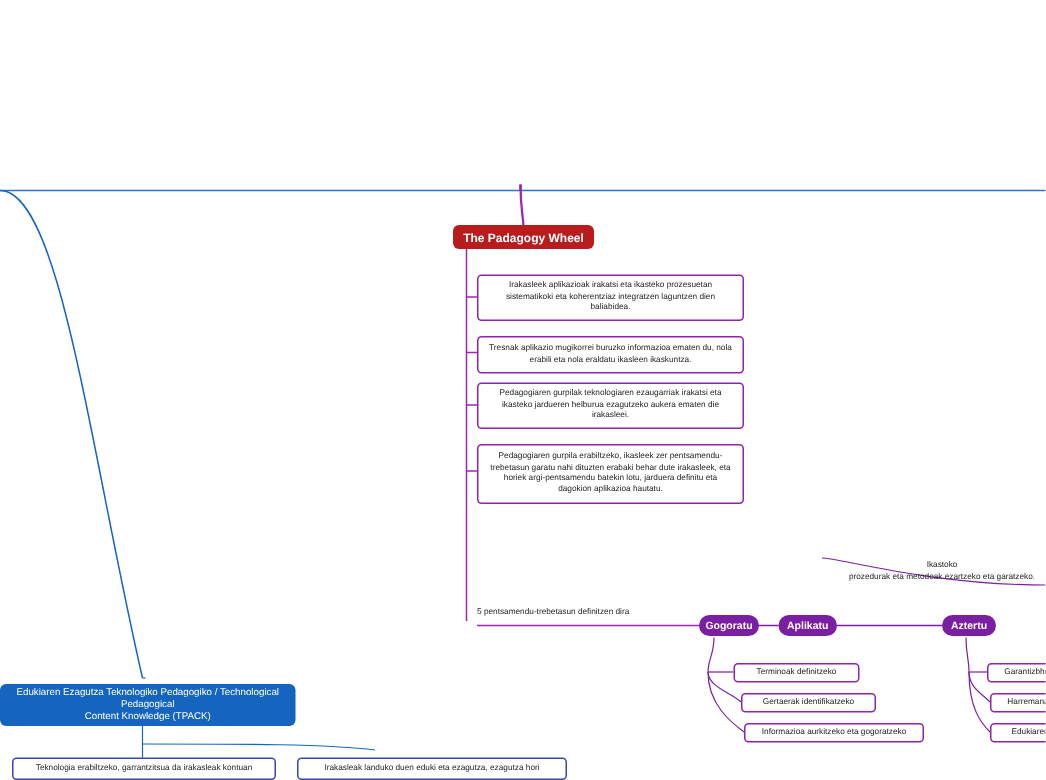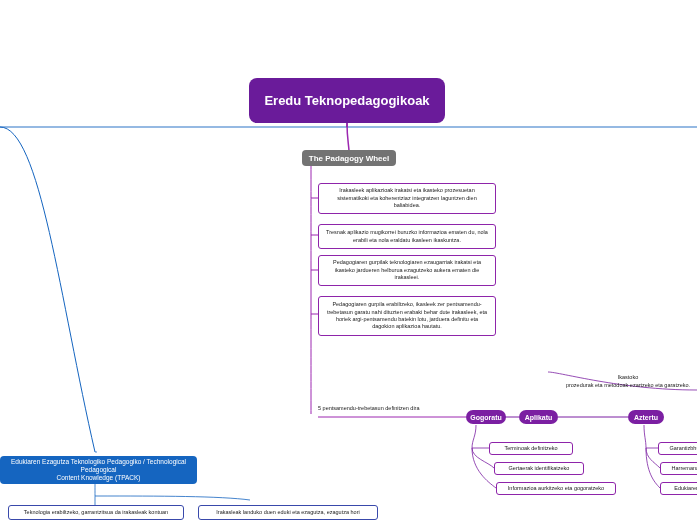--- a/index.html
+++ b/index.html
@@ -39,21 +39,21 @@
     display: flex;
     align-items: center;
     justify-content: center;
     text-align: center;
     line-height: 1.2;
     padding: 0 6px;
   }
 
   
   .pill-purple {
-    background: #737373;
+    background: #b91c1c;
     color: #ffffff;
     border-radius: 4px;
     font-size: 8px;
     font-weight: bold;
     display: flex;
     align-items: center;
     justify-content: center;
     text-align: center;
     padding: 0 6px;
   }
@@ -143,23 +143,20 @@
 
     <path d="M 697 390 C 620 390, 560 372, 548 372" stroke="#7b1fa2" stroke-width="0.8" fill="none"></path>
 
     <path d="M 0 127 C 40 127, 60 300, 95 452" stroke="#1565c0" stroke-width="1" fill="none"></path>
     <path d="M 95 480 C 95 492, 95 496, 95 505" stroke="#1565c0" stroke-width="0.8" fill="none"></path>
     <path d="M 95 505 L 95 505" stroke="#1565c0" stroke-width="0.8" fill="none"></path>
     <path d="M 95 496 C 160 496, 220 496, 250 500" stroke="#1565c0" stroke-width="0.8" fill="none"></path>
     <path d="M 95 452 C 95 452, 97 452, 97 452" stroke="#1565c0" stroke-width="0.8" fill="none"></path>
   </svg>
 
-  <div class="node root">
-    <span>Eredu Teknopedagogikoak</span>
-  </div>
 
   <div class="node pill-purple" style="left:302px; top:150px; width:94px; height:16px;">
     <span>The Padagogy Wheel</span>
   </div>
 
   <div class="node leafbox" style="left:318px; top:183px; width:178px; height:31px;">
     <span>Irakasleek aplikazioak irakatsi eta ikasteko prozesuetan sistematikoki eta koherentziaz integratzen laguntzen dien baliabidea.</span>
   </div>
   <div class="node leafbox" style="left:318px; top:224px; width:178px; height:25px;">
     <span>Tresnak aplikazio mugikorrei buruzko informazioa ematen du, nola erabili eta nola eraldatu ikasleen ikaskuntza.</span>

